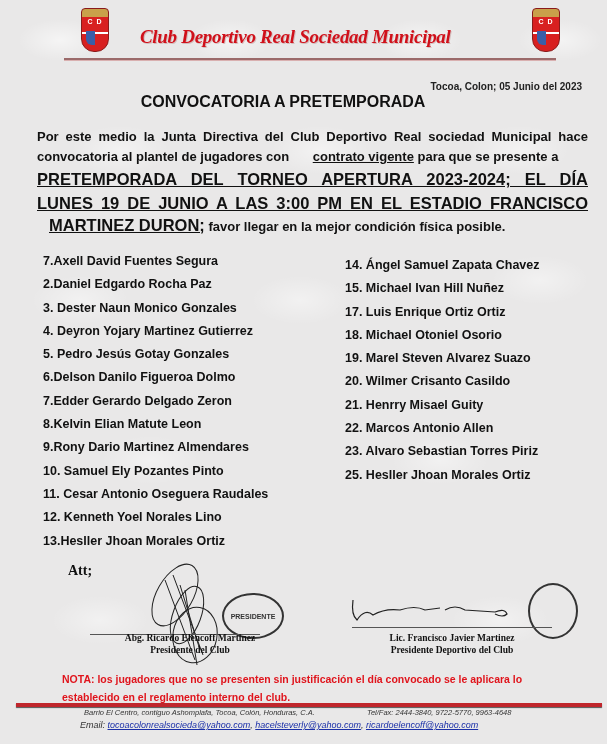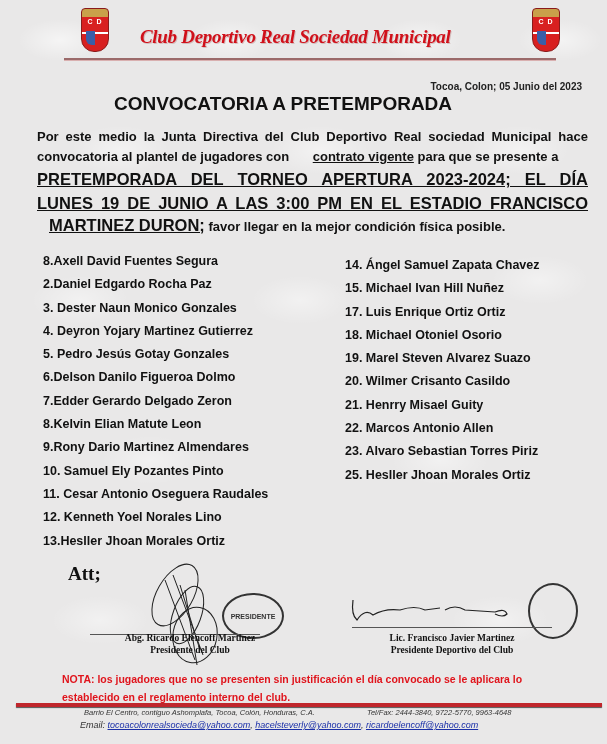--- a/index.html
+++ b/index.html
@@ -51,38 +51,38 @@
   }
   .header-rule {
     position: absolute; left: 64px; top: 58px; width: 492px; height: 2px;
     background: #9b6a6a; border-bottom: 1px solid #d9b0b0;
   }
   .date-line {
     position: absolute; right: 25px; top: 81px; font-size: 10px; font-weight: bold; color: #222;
   }
   .doc-title {
     position: absolute; left: 0; width: 566px; top: 93px; text-align: center;
-    font-size: 19px; font-weight: bold; color: #111;
+    font-size: 16px; font-weight: bold; color: #111;
   }
   .intro {
     position: absolute; left: 37px; width: 551px; top: 127px;
     font-size: 13px; font-weight: bold; line-height: 20px; text-align: justify; color: #111;
   }
   .intro u { text-decoration: underline; margin-left: 20px; }
   .big-line {
     font-size: 16.5px; line-height: 24px; text-decoration: underline; text-align: justify;
     text-align-last: justify; display: block;
   }
   .big-last { font-size: 16.5px; text-decoration: underline; margin-left: 12px; }
   .small-tail { font-size: 13px; }
   .players-col {
     position: absolute; font-size: 12.5px; font-weight: bold; color: #111;
   }
   .players-col div { height: 23.3px; line-height: 23.3px; white-space: nowrap; }
-  .att { position: absolute; left: 68px; top: 563px; font-family: "Liberation Serif", serif; font-weight: bold; font-size: 19px; }
+  .att { position: absolute; left: 68px; top: 563px; font-family: "Liberation Serif", serif; font-weight: bold; font-size: 14px; }
   .sig-rule { position: absolute; height: 1px; background: #555; }
   .sig-name {
     position: absolute; font-family: "Liberation Serif", serif; font-weight: bold;
     font-size: 9.5px; text-align: center; line-height: 12px; color: #111;
   }
   .stamp {
     position: absolute; border: 2px solid #333; border-radius: 50%;
     font-family: "Liberation Sans", sans-serif; font-size: 7px; font-weight: bold; color: #333;
     display: flex; align-items: center; justify-content: center;
   }
@@ -125,21 +125,21 @@
 <div class="doc-title">CONVOCATORIA A PRETEMPORADA</div>
 
 <div class="intro">
   <span>Por este medio la Junta Directiva del Club Deportivo Real sociedad Municipal hace convocatoria al plantel de jugadores con </span><u>contrato vigente</u><span> para que se presente a</span>
   <span class="big-line">PRETEMPORADA DEL TORNEO APERTURA 2023-2024; EL DÍA</span>
   <span class="big-line">LUNES 19 DE JUNIO A LAS 3:00 PM EN EL ESTADIO FRANCISCO</span>
   <span class="big-last">MARTINEZ DURON;</span><span class="small-tail"> favor llegar en la mejor condición física posible.</span>
 </div>
 
 <div class="players-col" style="left:43px; top:250px;">
-  <div>8.Axell David Fuentes Segura</div>
+  <div>7.Axell David Fuentes Segura</div>
   <div>2.Daniel Edgardo Rocha Paz</div>
   <div>3. Dester Naun Monico Gonzales</div>
   <div>4. Deyron Yojary Martinez Gutierrez</div>
   <div>5. Pedro Jesús Gotay Gonzales</div>
   <div>6.Delson Danilo Figueroa Dolmo</div>
   <div>7.Edder Gerardo Delgado Zeron</div>
   <div>8.Kelvin Elian Matute Leon</div>
   <div>9.Rony Dario Martinez Almendares</div>
   <div>10. Samuel Ely Pozantes Pinto</div>
   <div>11. Cesar Antonio Oseguera Raudales</div>

